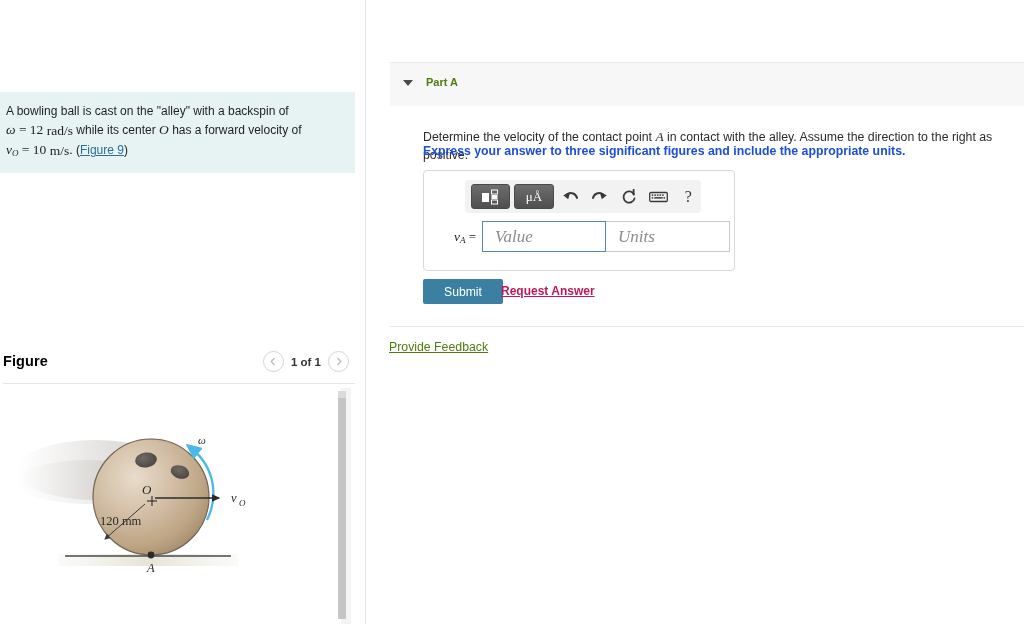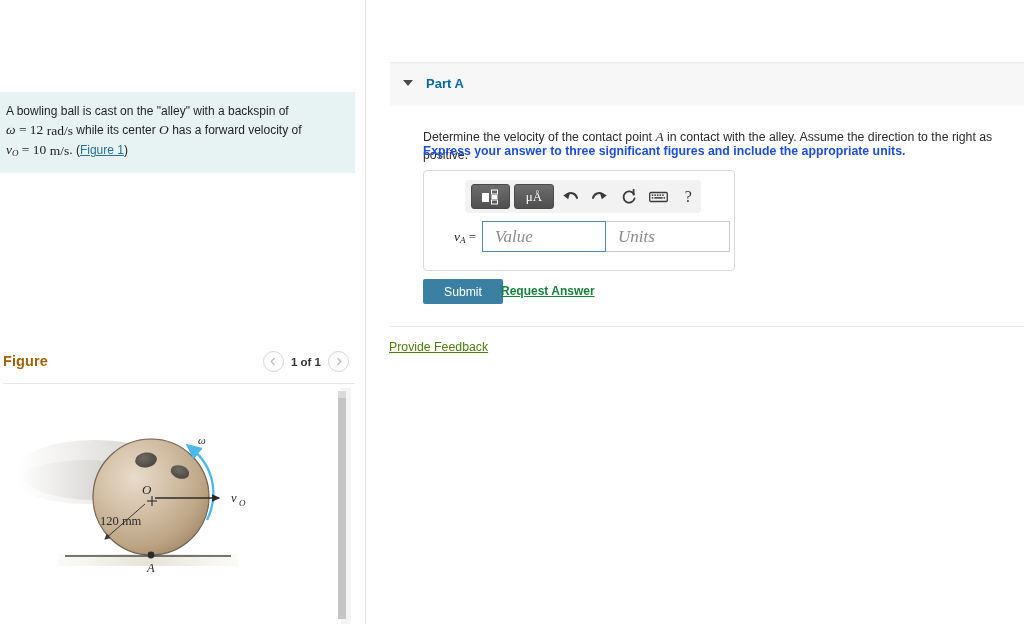--- a/index.html
+++ b/index.html
@@ -73,21 +73,21 @@
     position: absolute;
     left: 0; top: 353px;
     width: 355px;
     height: 30px;
   }
   #figure-title {
     position: absolute;
     left: 3px; top: 0px;
     font-size: 14.5px;
     font-weight: bold;
-    color: #a16207;
+    color: #000000;
     letter-spacing: 0.1px;
   }
   #figure-nav {
     position: absolute;
     right: 6px; top: -2px;
     display: flex;
     align-items: center;
     gap: 7px;
   }
   .nav-circle {
@@ -174,23 +174,23 @@
     position: absolute;
     left: 13px; top: 17px;
     width: 0; height: 0;
     border-left: 5px solid transparent;
     border-right: 5px solid transparent;
     border-top: 6px solid #4a4a4a;
   }
   #part-a-label {
     position: absolute;
     left: 36px; top: 13px;
-    font-size: 13px;
+    font-size: 11px;
     font-weight: bold;
-    color: #0369a1;
+    color: #4d7c0f;
   }
 
   #question-text {
     position: absolute;
     left: 57px; top: 128px;
     width: 585px;
     font-size: 12.3px;
     color: #2b2b2b;
     line-height: 1.4;
   }
@@ -308,21 +308,21 @@
     font-family: "Liberation Sans", sans-serif;
     font-size: 12.2px;
     cursor: pointer;
     padding: 0;
   }
   #request-answer-link {
     position: absolute;
     left: 135px; top: 284px;
     font-size: 12px;
     font-weight: bold;
-    color: #15803d;
+    color: #be185d;
     text-decoration: underline;
     cursor: pointer;
   }
   #section-divider {
     position: absolute;
     left: 24px; top: 326px;
     width: 634px;
     height: 1px;
     background: #eaeaea;
   }
@@ -351,21 +351,21 @@
       <span class="frac"><span class="mn">rad</span><span class="mn slash">/</span><span class="mn">s</span></span>
       <span>while its center</span>
       <span class="mi">O</span>
       <span>has a forward velocity of</span>
     </span>
     <span class="line">
       <span class="mi">v</span><span class="sub">O</span>
       <span class="mn">=</span>
       <span class="mn">10</span>
       <span class="frac"><span class="mn">m</span><span class="mn slash">/</span><span class="mn">s</span></span><span class="mn">.</span>
-      <span>(</span><a class="inline-link" href="#">Figure 1</a><span>)</span>
+      <span>(</span><a class="inline-link" href="#">Figure 9</a><span>)</span>
     </span>
   </div>
 
   <div id="figure-header">
     <div id="figure-title">Figure</div>
     <div id="figure-nav">
       <div class="nav-circle">
         <svg width="6" height="9" viewBox="0 0 6 9">
           <polyline points="4.5,1 1.2,4.5 4.5,8" fill="none" stroke="#b8bcc0" stroke-width="1.3"></polyline>
         </svg>

